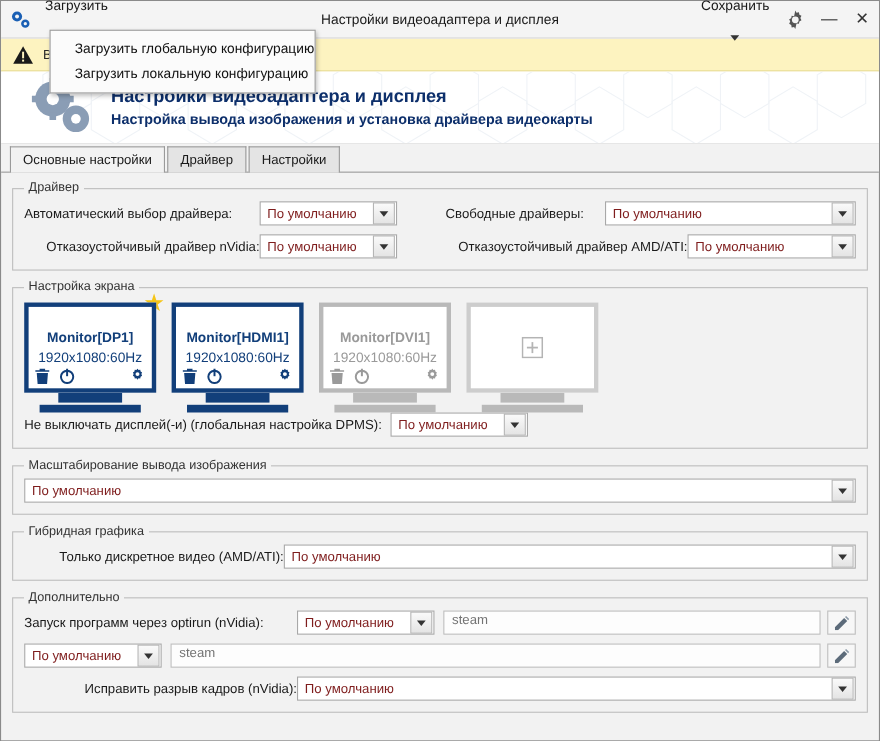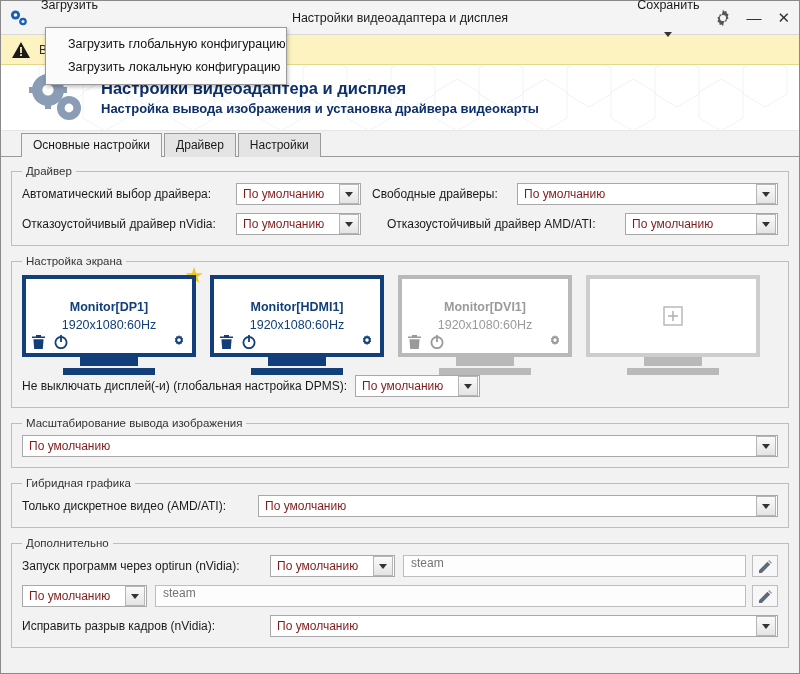--- a/index.html
+++ b/index.html
@@ -67,42 +67,42 @@
   }
   .banner .hexes { position:absolute; inset:0; opacity:.5; }
   .banner-icon { width:62px; height:56px; flex:0 0 62px; z-index:1;}
   .banner-text { z-index:1; margin-left:14px; }
   .banner-title { font-size:16.5px; font-weight:bold; color:#0d2f6b; margin-bottom:3px;}
   .banner-sub { font-size:13px; font-weight:bold; color:#0d2f6b; }
 
   
   .tabstrip {
     flex: 0 0 26px; display:flex; align-items:flex-end;
-    padding-left:20px; background:#f2f2f2;
+    padding-left:8px; background:#f2f2f2;
     border-bottom:1px solid #9a9a9a; position:relative; top:0;
   }
   .tab {
     padding:4px 11px 5px; font-size:12px;
     border:1px solid #9a9a9a; border-bottom:none;
     background:#e4e4e4; margin-right:2px; position:relative; top:1px;
     cursor:default;
   }
   .tab.active { background:#f2f2f2; }
 
   
   .content { flex:1 1 auto; padding: 8px 10px 0 10px; overflow:hidden; }
 
   fieldset {
     border:1px solid #bdbdbd; margin:0 0 9px 0; padding: 6px 10px 10px 10px;
     position:relative;
   }
   legend { font-size:11.5px; color:#333; padding:0 4px; }
 
   .row { display:flex; align-items:center; margin-bottom:8px; }
-  .row:last-child { margin-bottom:0; }
+  .row:last-child { margin-bottom:0;text-align:right; }
   label.lbl { font-size:12px; color:#1a1a1a; }
 
   
   .combo {
     height:22px; border:1px solid #a8a8a8; background:#fff;
     display:flex; align-items:center; position:relative; cursor:default;
   }
   .combo .val { padding-left:6px; font-size:12px; color:#7f1d1d; white-space:nowrap; overflow:hidden;}
   .combo .btn {
     width:20px; height:20px; margin-left:auto; margin-right:1px;
@@ -115,21 +115,21 @@
     height:22px; border:1px solid #bdbdbd; background:#fdfdfd;
     display:flex; align-items:flex-start; padding-left:7px; font-size:12px; color:#737373;
   }
   .editbtn {
     width:26px; height:22px; border:1px solid #bdbdbd; background:#f7f7f7;
     display:flex; align-items:center; justify-content:center; margin-left:6px;
   }
 
   
   .monitors { display:flex; gap:14px; align-items:flex-start; padding-top:2px;}
-  .mon { width:174px; position:relative;text-align:right; }
+  .mon { width:120px; position:relative;text-align:right; }
   .mon .screen {
     height:82px; border:4px solid #123f7a; background:#fff;
     display:flex; flex-direction:column; align-items:center; justify-content:center;
     position:relative;
   }
   .mon.gray .screen { border-color:#b9b9b9; }
   .mon .name { font-size:12.5px; font-weight:bold; color:#123f7a; }
   .mon.gray .name { color:#9a9a9a; }
   .mon .res { font-size:12.5px; color:#123f7a; margin-top:4px;}
   .mon.gray .res { color:#9a9a9a; }
@@ -263,21 +263,21 @@
     <fieldset>
       <legend>Драйвер</legend>
       <div class="row">
         <label class="lbl" style="width:214px">Автоматический выбор драйвера:</label>
         <div class="combo" style="width:125px">
           <span class="val">По умолчанию</span>
           <span class="btn">
               <i></i>
             </span>
         </div>
-        <label class="lbl" style="width:145px; margin-left:11px">Свободные драйверы:</label>
+        <label class="lbl" style="width:145px; margin-left:44px">Свободные драйверы:</label>
         <div class="combo" style="flex:1 1 auto">
           <span class="val">По умолчанию</span>
           <span class="btn">
               <i></i>
             </span>
         </div>
       </div>
       <div class="row">
         <label class="lbl" style="width:214px">Отказоустойчивый драйвер nVidia:</label>
         <div class="combo" style="width:125px">

